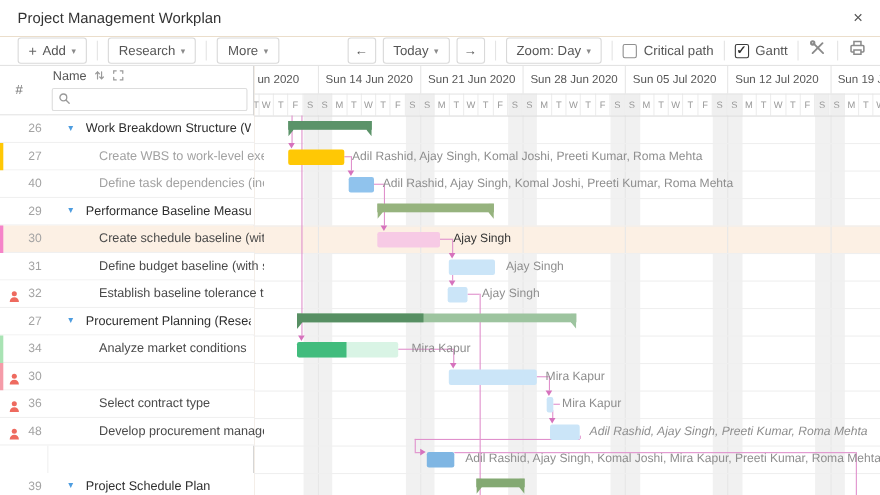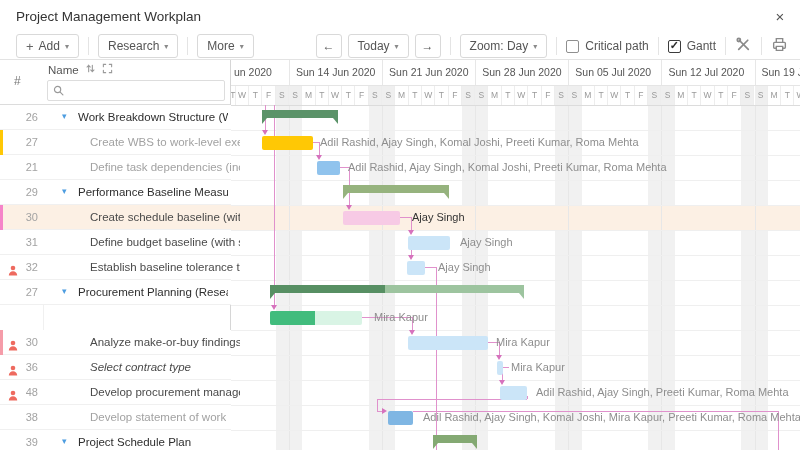--- a/index.html
+++ b/index.html
@@ -182,21 +182,21 @@
           <div class="rownum">26</div>
           <div class="tri">▾</div>
           <div class="tname parent" style="left: 78px;">Work Breakdown Structure (WBS)</div>
         </div>
         <div class="lrow" style="top: 25px;">
           <div class="stripe" style="background: rgb(255, 200, 5);"></div>
           <div class="rownum">27</div>
           <div class="tname done" style="left: 90px;">Create WBS to work-level execution</div>
         </div>
         <div class="lrow" style="top: 50px;">
-          <div class="rownum">21</div>
+          <div class="rownum">40</div>
           <div class="tname done" style="left: 90px;">Define task dependencies (includin...</div>
         </div>
         <div class="lrow" style="top: 75px;">
           <div class="rownum">29</div>
           <div class="tri">▾</div>
           <div class="tname parent" style="left: 78px;">Performance Baseline Measurement</div>
         </div>
         <div class="lrow selected" style="top: 100px;">
           <div class="stripe" style="background: rgb(245, 132, 201);"></div>
           <div class="rownum">30</div>
@@ -212,48 +212,48 @@
               <path d="M0.8 10.5 c0-2.6 1.9-4.2 4.2-4.2 s4.2 1.6 4.2 4.2 z"></path>
             </svg></div>
           <div class="rownum">32</div>
           <div class="tname" style="left: 90px;">Establish baseline tolerance thresh...</div>
         </div>
         <div class="lrow" style="top: 175px;">
           <div class="rownum">27</div>
           <div class="tri">▾</div>
           <div class="tname parent" style="left: 78px;">Procurement Planning (Research Ven...</div>
         </div>
+        <div class="lrow" style="top: 200px;">
+          <div class="stripe" style="background: rgb(169, 227, 180);"></div>
+          <div class="rownum">34</div>
+          <div class="tname" style="left: 90px;">Analyze market conditions</div>
+        </div>
         <div class="lrow" style="top: 225px;">
           <div class="stripe" style="background: rgb(245, 156, 169);"></div>
           <div class="alert-ic"><svg width="10" height="11" viewBox="0 0 10 11" fill="#ee6a5f">
               <circle cx="5" cy="3" r="2.3"></circle>
               <path d="M0.8 10.5 c0-2.6 1.9-4.2 4.2-4.2 s4.2 1.6 4.2 4.2 z"></path>
             </svg></div>
           <div class="rownum">30</div>
-          <div class="tname" style="left: 90px;">Analyze make-or-buy findings</div>
         </div>
         <div class="lrow" style="top: 250px;">
           <div class="alert-ic"><svg width="10" height="11" viewBox="0 0 10 11" fill="#ee6a5f">
               <circle cx="5" cy="3" r="2.3"></circle>
               <path d="M0.8 10.5 c0-2.6 1.9-4.2 4.2-4.2 s4.2 1.6 4.2 4.2 z"></path>
             </svg></div>
           <div class="rownum">36</div>
-          <div class="tname" style="left: 90px; font-style: italic;">Select contract type</div>
+          <div class="tname" style="left: 90px;">Select contract type</div>
         </div>
         <div class="lrow" style="top: 275px;">
           <div class="alert-ic"><svg width="10" height="11" viewBox="0 0 10 11" fill="#ee6a5f">
               <circle cx="5" cy="3" r="2.3"></circle>
               <path d="M0.8 10.5 c0-2.6 1.9-4.2 4.2-4.2 s4.2 1.6 4.2 4.2 z"></path>
             </svg></div>
           <div class="rownum">48</div>
           <div class="tname" style="left: 90px;">Develop procurement management...</div>
-        </div>
-        <div class="lrow" style="top: 300px;">
-          <div class="rownum">38</div>
-          <div class="tname done" style="left: 90px;">Develop statement of work</div>
         </div>
         <div class="lrow" style="top: 325px;">
           <div class="rownum">39</div>
           <div class="tri">▾</div>
           <div class="tname parent" style="left: 78px;">Project Schedule Plan</div>
         </div>
       </div>
   </div>
 
   <div class="chart-clip" id="chart">
@@ -392,21 +392,21 @@
       <div class="sumtab" style="left: 288px; top: 225px; background: rgb(157, 196, 159); clip-path: polygon(0px 0px, 100% 0px, 100% 100%, 0px 57%);"></div>
       <div class="gbar" style="left: 39px; top: 250.5px; width: 92px; background: rgb(217, 244, 229);">
         <div class="gbar-prog" style="width: 45px; background: rgb(65, 188, 125);"></div>
       </div>
       <div class="blabel" style="left: 143px; top: 251px;">Mira Kapur</div>
       <div class="gbar" style="left: 177px; top: 275.5px; width: 80px; background: rgb(203, 229, 248);"></div>
       <div class="blabel" style="left: 265px; top: 276px;">Mira Kapur</div>
       <div class="gbar" style="left: 266px; top: 300.5px; width: 6px; background: rgb(203, 229, 248);"></div>
       <div class="blabel" style="left: 280px; top: 301px;">Mira Kapur</div>
       <div class="gbar" style="left: 269px; top: 325.5px; width: 27px; background: rgb(203, 229, 248);"></div>
-      <div class="blabel" style="left: 305px; top: 326px;">Adil Rashid, Ajay Singh, Preeti Kumar, Roma Mehta</div>
+      <div class="blabel" style="left: 305px; top: 326px; font-style: italic;">Adil Rashid, Ajay Singh, Preeti Kumar, Roma Mehta</div>
       <div class="gbar" style="left: 157px; top: 350.5px; width: 25px; background: rgb(127, 182, 227);"></div>
       <div class="blabel" style="left: 192px; top: 351px;">Adil Rashid, Ajay Singh, Komal Joshi, Mira Kapur, Preeti Kumar, Roma Mehta</div>
       <div class="sumbar" style="left: 202px; top: 375px; width: 44px; background: rgb(132, 169, 115);"></div>
       <div class="sumtab" style="left: 202px; top: 375px; background: rgb(132, 169, 115); clip-path: polygon(0px 0px, 100% 0px, 100% 57%, 0px 100%);"></div>
       <div class="sumtab" style="left: 241px; top: 375px; background: rgb(132, 169, 115); clip-path: polygon(0px 0px, 100% 0px, 100% 100%, 0px 57%);"></div>
     </div>
 
 </div>
 
 </body></html>

